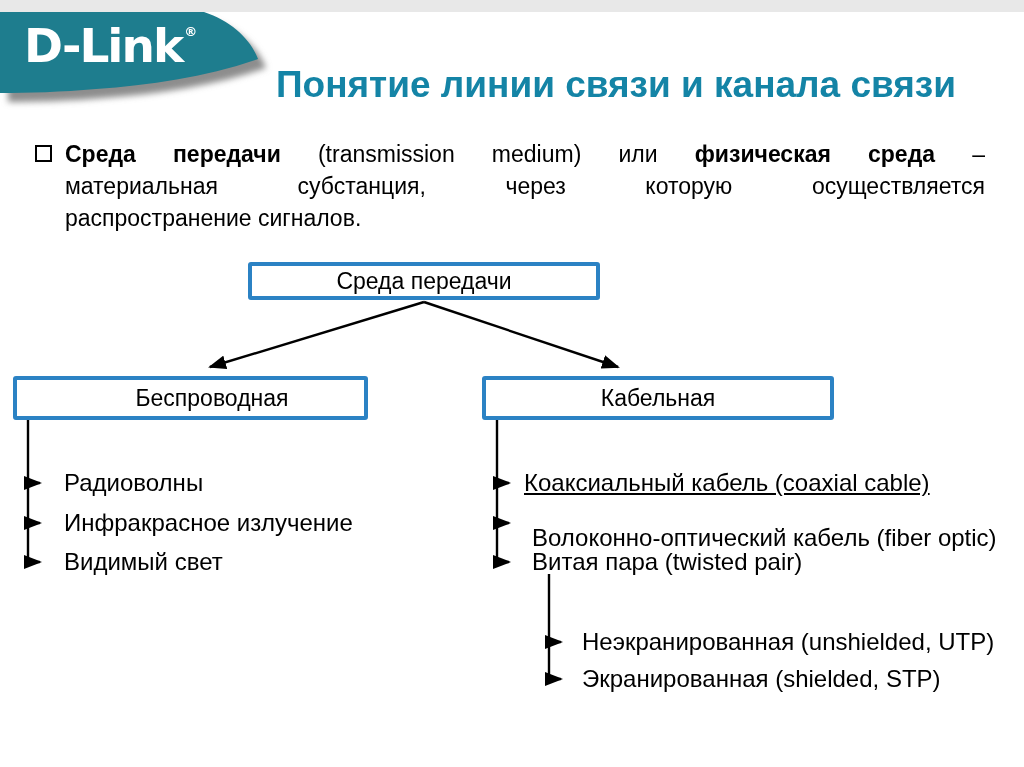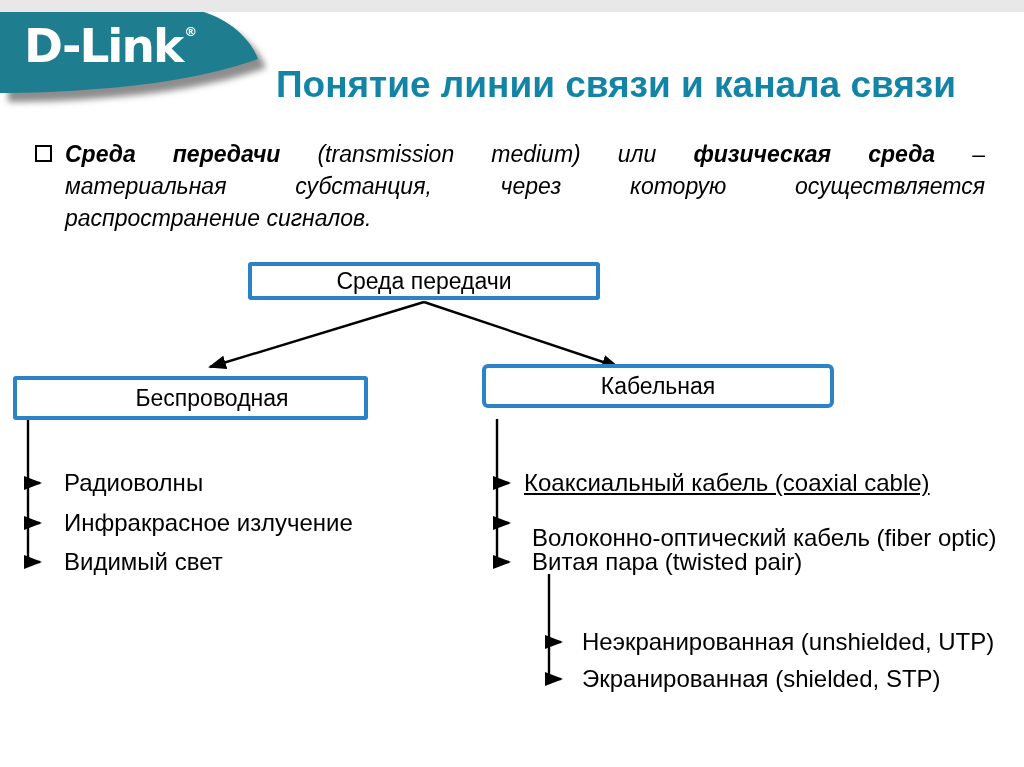--- a/index.html
+++ b/index.html
@@ -30,21 +30,21 @@
     position: absolute; left: 218px; top: 52px; width: 796px;
     text-align: center; white-space: nowrap;
     font-size: 37px; font-weight: bold;
     color: #1484a6;
   }
 
   
   .bullet-block {
     position: absolute; left: 33px; top: 126px; width: 952px;
     padding-left: 32px; box-sizing: border-box;
-    color: #000; font-size: 23px; line-height: 32px; font-style: italic;
+    color: #000; font-size: 23px; line-height: 32px;
   }
   .bullet-marker {
     position: absolute; left: 2px; top: 7px;
     width: 13px; height: 13px;
     border: 2.5px solid #000;
     background: #fff;
   }
   .jline { text-align: justify; text-align-last: justify; }
   .lline { text-align: left; }
   .bullet-block b { font-weight: bold; }
@@ -52,21 +52,21 @@
   
   .node {
     position: absolute; box-sizing: border-box;
     border: 4px solid #2b82c4; border-radius: 3px;
     background: #fff; color: #000;
     display: flex; align-items: center; justify-content: center;
     font-size: 23px;
   }
   .node.root { left: 248px; top: 250px; width: 352px; height: 38px; }
   .node.b1   { left: 13px;  top: 364px; width: 355px; height: 44px; padding-left: 43px; }
-  .node.b2   { left: 482px; top: 352px; width: 352px; height: 44px; border-radius: 6px; }
+  .node.b2   { left: 482px; top: 364px; width: 352px; height: 44px; }
 
   .leaf {
     position: absolute; transform: translateY(-50%);
     white-space: nowrap; color: #000; font-size: 24px;
   }
 
   .tree-svg { position: absolute; left: 0; top: 0; pointer-events: none; }
 </style>
 </head>
 <body>

